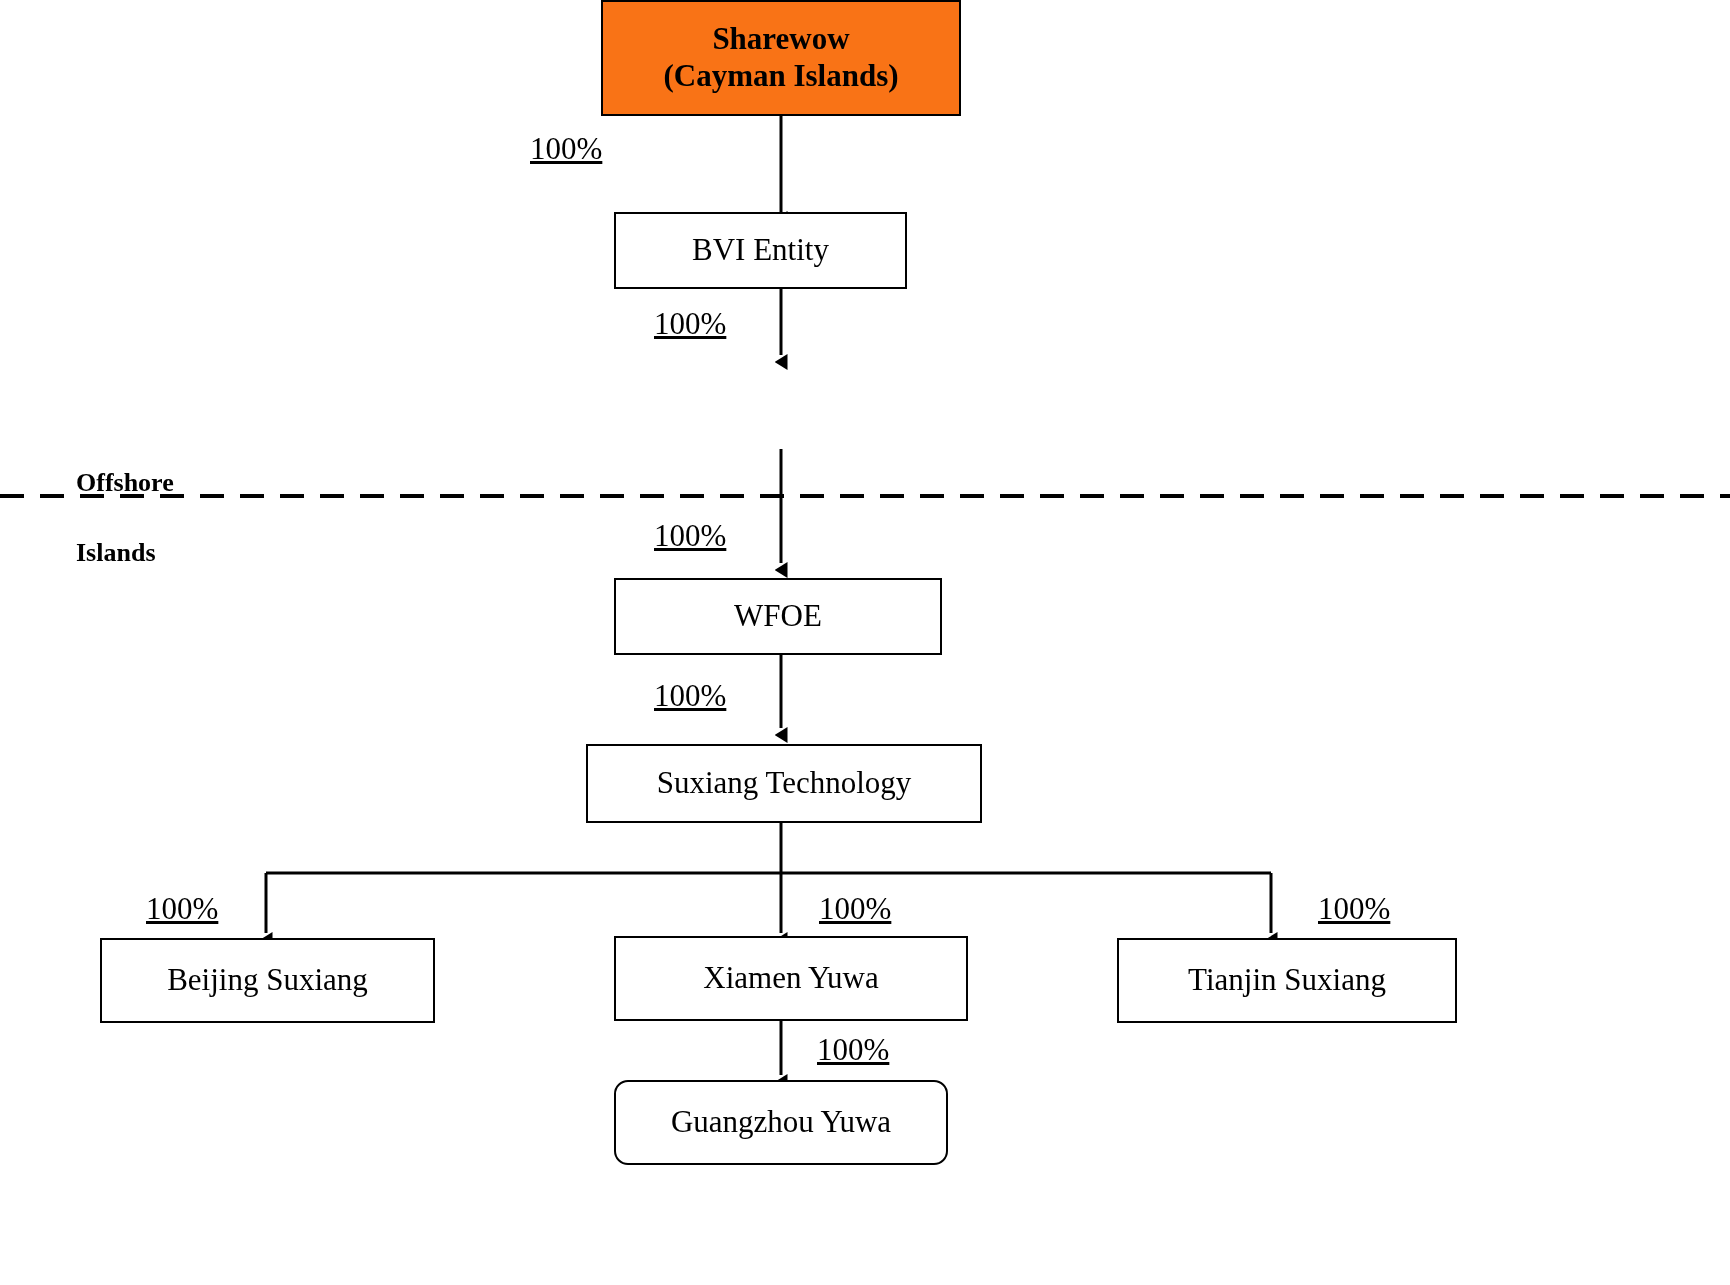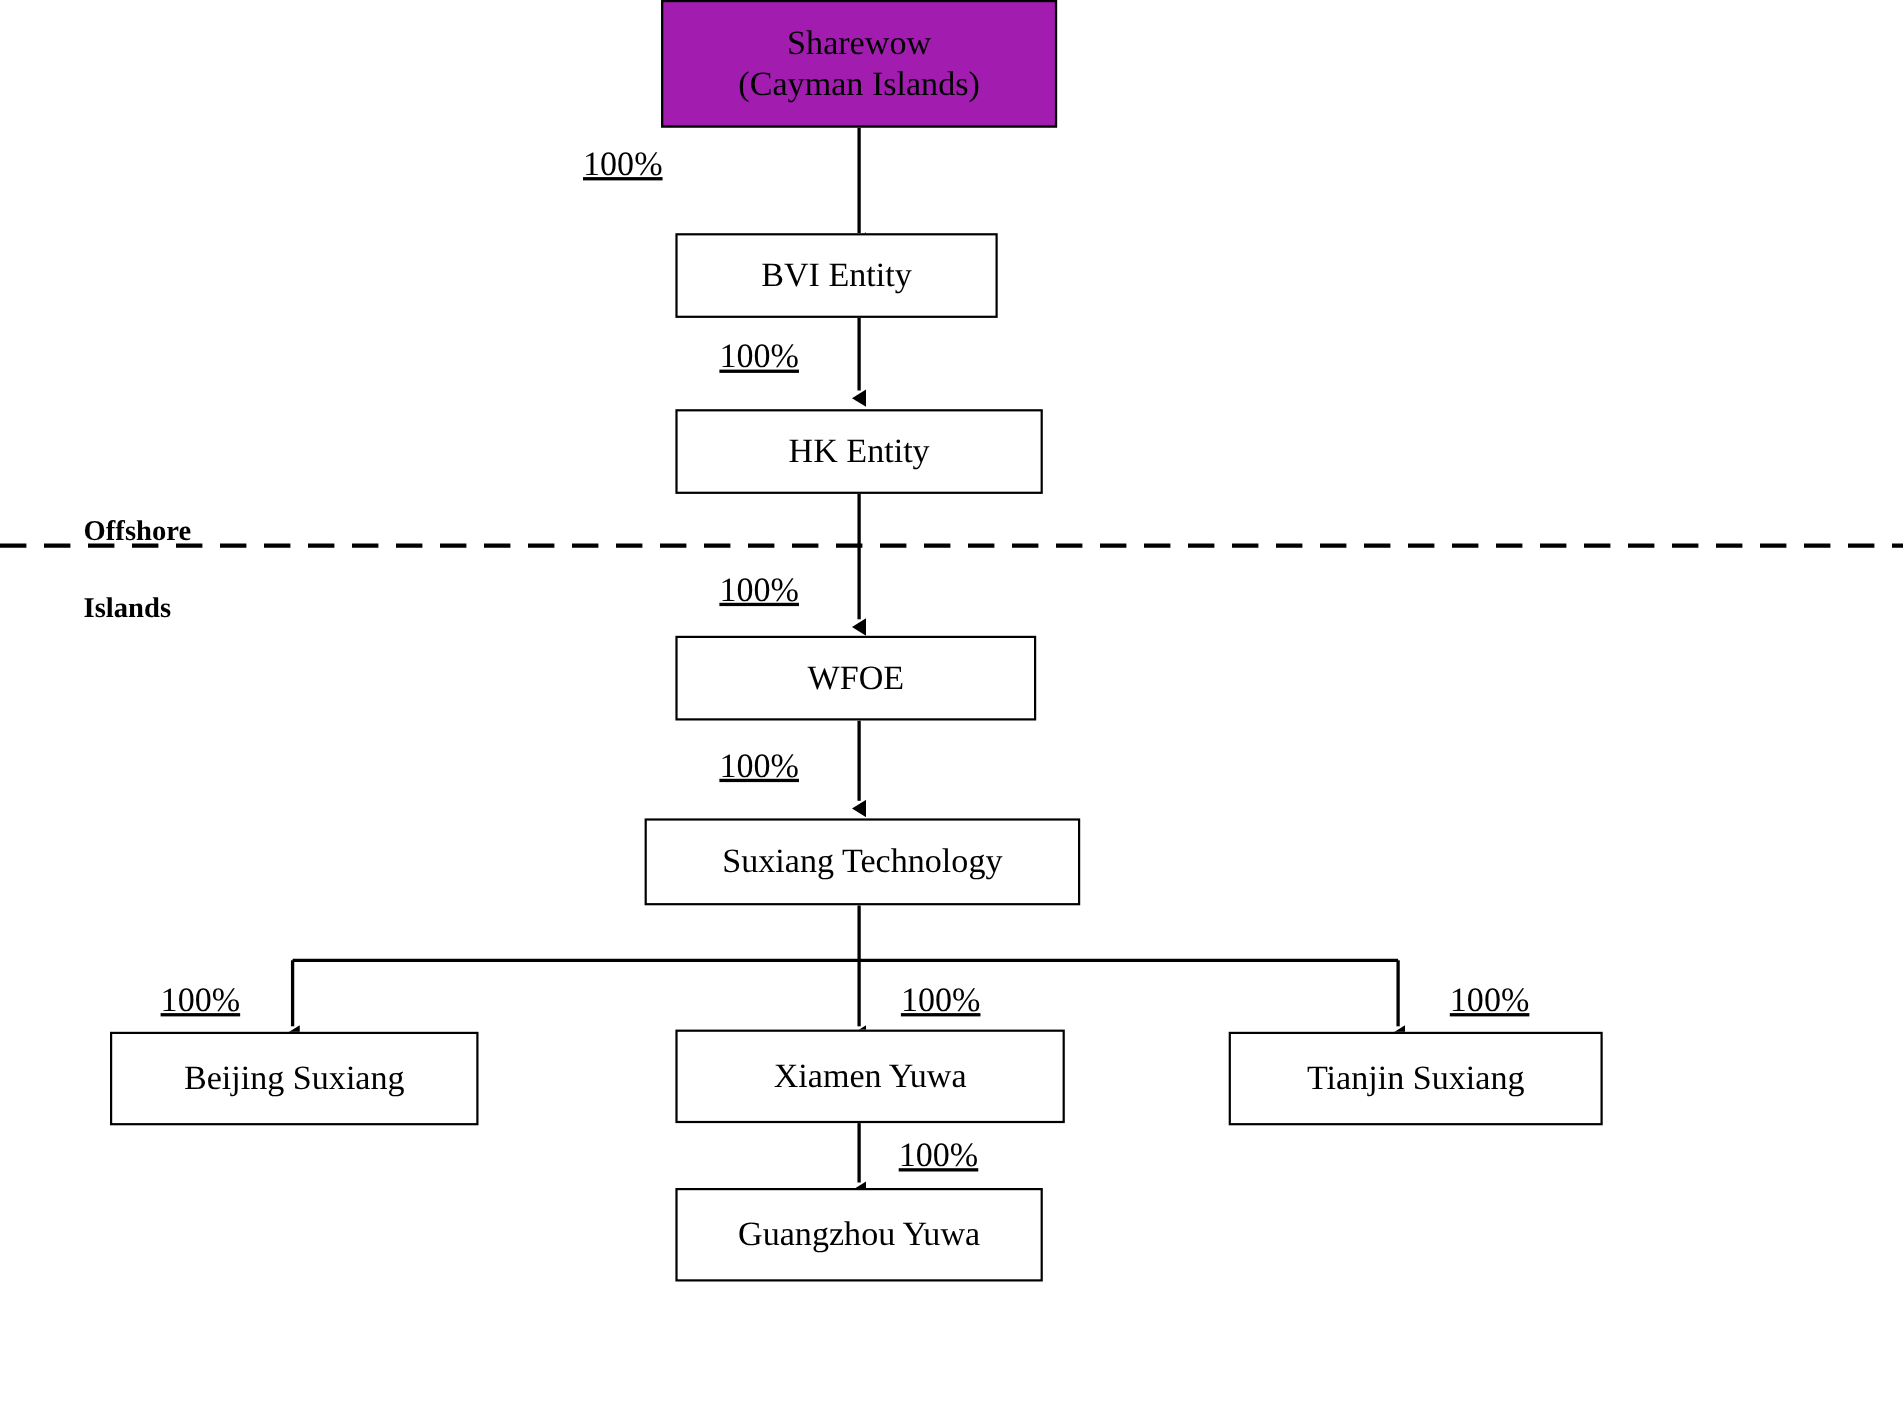--- a/index.html
+++ b/index.html
@@ -30,21 +30,22 @@
     display: flex;
     align-items: center;
     justify-content: center;
     text-align: center;
     font-size: 31px;
     line-height: 1.18;
     color: #000000;
     z-index: 3;
   }
   .node.shaded {
-    background: #a21caf;
+    background: #f97316;
+    font-weight: bold;
   }
   .node .label {
     display: block;
     padding: 0 6px;
     white-space: pre-line;
   }
   .pct {
     position: absolute;
     font-size: 31px;
     color: #000000;
@@ -101,23 +102,20 @@
 
   <div class="node shaded" style="left:601px; top:0px; width:360px; height:116px;">
     <span class="label">Sharewow
 (Cayman Islands)</span>
   </div>
 
   <div class="node" style="left:614px; top:212px; width:293px; height:77px;">
     <span class="label">BVI Entity</span>
   </div>
 
-  <div class="node" style="left:614px; top:372px; width:334px; height:77px;">
-    <span class="label">HK Entity</span>
-  </div>
 
   <div class="node" style="left:614px; top:578px; width:328px; height:77px;justify-content:center;">
     <span class="label">WFOE</span>
   </div>
 
   <div class="node" style="left:586px; top:744px; width:396px; height:79px;">
     <span class="label">Suxiang Technology</span>
   </div>
 
   <div class="node" style="left:100px; top:938px; width:335px; height:85px;">
@@ -125,21 +123,21 @@
   </div>
 
   <div class="node" style="left:614px; top:936px; width:354px; height:85px;">
     <span class="label">Xiamen Yuwa</span>
   </div>
 
   <div class="node" style="left:1101px; top:938px; width:340px; height:85px;margin-left:16px;">
     <span class="label">Tianjin Suxiang</span>
   </div>
 
-  <div class="node" style="left:614px; top:1080px; width:334px; height:85px;">
+  <div class="node" style="left:614px; top:1080px; width:334px; height:85px;border-radius:14px;">
     <span class="label">Guangzhou Yuwa</span>
   </div>
 
   <div class="pct" style="left:530px; top:131px;">100%</div>
 
   <div class="pct" style="left:654px; top:306px;">100%</div>
 
   <div class="pct" style="left:654px; top:518px;">100%</div>
 
   <div class="pct" style="left:654px; top:678px;">100%</div>

